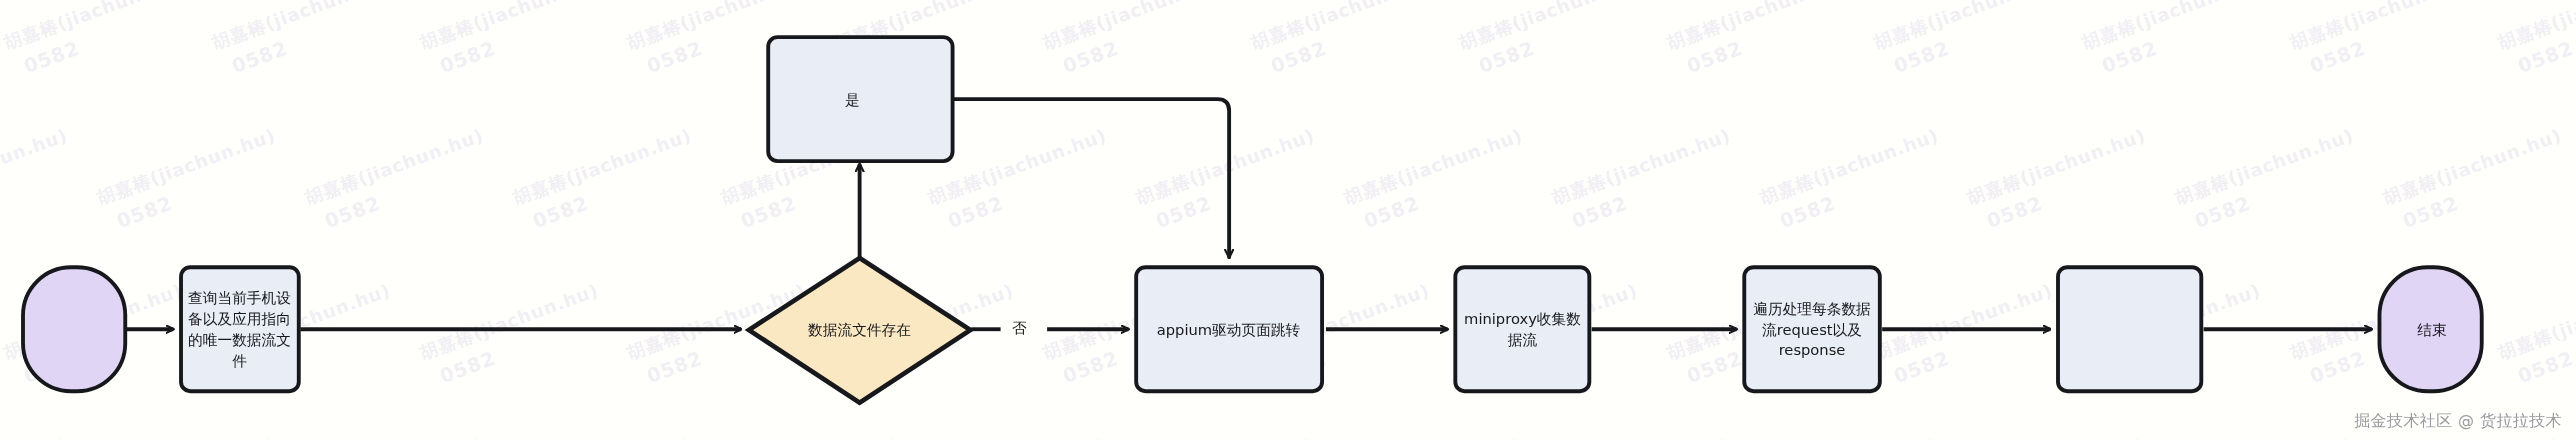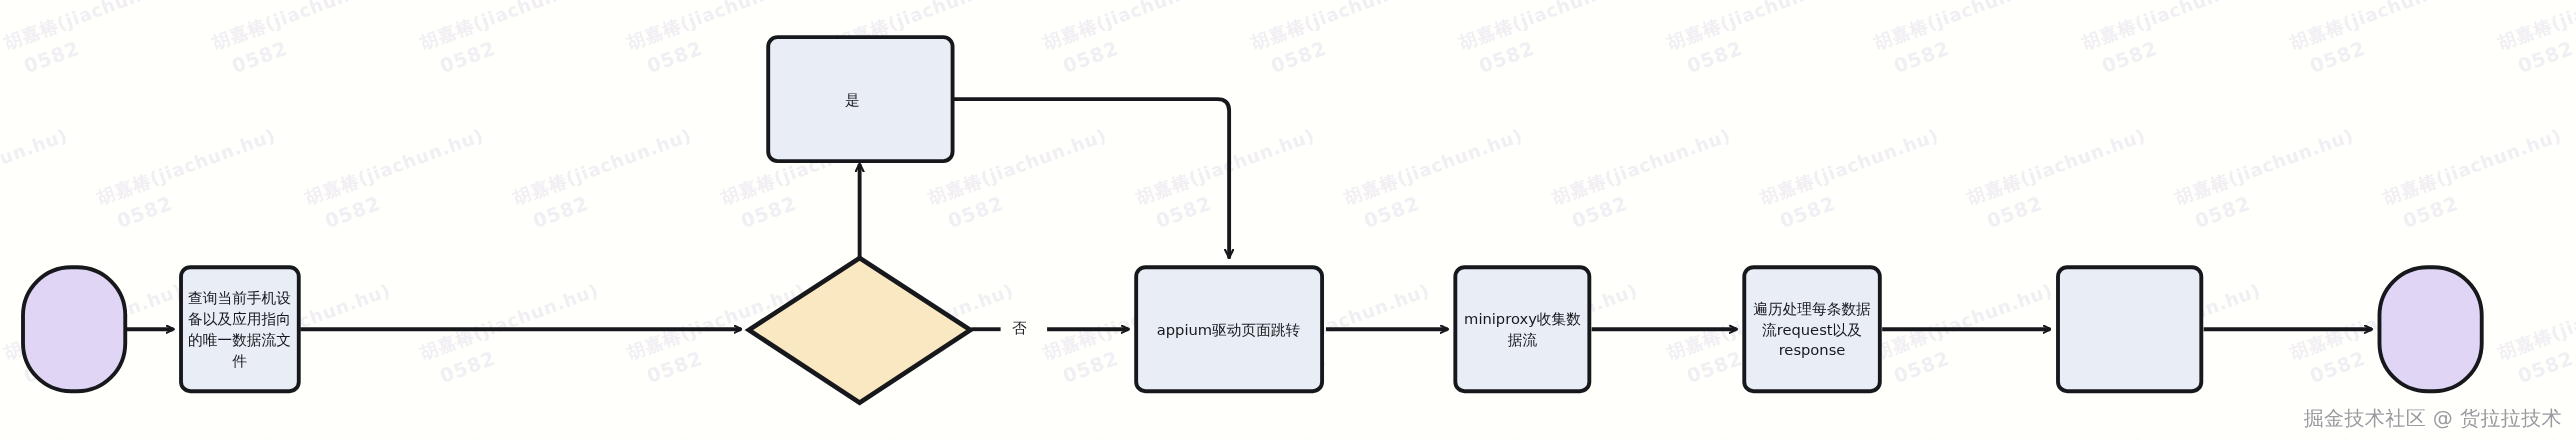--- a/index.html
+++ b/index.html
@@ -71,21 +71,21 @@
     font-family: "DejaVu Sans", "Liberation Sans", sans-serif;
     font-size: 14.7px;
     line-height: 1;
     pointer-events: none;
   }
   .credit {
     position: absolute;
     z-index: 4;
     color: #9a9aa0;
     font-family: "DejaVu Sans", "Liberation Sans", sans-serif;
-    font-size: 20px;
+    font-size: 16px;
     white-space: nowrap;
     letter-spacing: 0.4px;
   }
 </style>
 </head>
 <body>
 
 <div id="canvas" style="background: rgb(255, 255, 252);">
 
   <div id="watermark-layer">
@@ -193,29 +193,31 @@
 
       <rect x="2655" y="345" width="185" height="160" rx="12" ry="12" fill="#e9edf5" stroke="#17181c" stroke-width="5"></rect>
 
       <rect x="3070" y="345" width="132" height="160" rx="62" ry="62" fill="#e1d5f5" stroke="#17181c" stroke-width="5"></rect>
     </g>
   </svg>
 
 
   <div class="node-label" style="left:185px; top:268px; width:109px; height:124px;">查询当前手机设备以及应用指向的唯一数据流文件</div>
 
+  <div class="node-label" style="left:782px; top:258px; width:155px; height:145px;">数据流文件存在</div>
 
 
   <div class="node-label" style="left:1145px; top:268px; width:167px; height:124px;">appium驱动页面跳转</div>
 
   <div class="node-label" style="left:1460px; top:268px; width:125px; height:124px;">miniproxy收集数据流</div>
 
   <div class="node-label" style="left:1749px; top:268px; width:126px; height:124px;">遍历处理每条数据流request以及response</div>
 
 
+  <div class="node-label" style="left:2381px; top:268px; width:102px; height:124px;">结束</div>
 
   <div class="edge-label" style="left:845px; top:93px;">是</div>
 
   <div class="edge-label" style="left:1012px; top:321px;">否</div>
 
   <div class="credit" style="right:14px; bottom:7.8px;">掘金技术社区 @ 货拉拉技术</div>
 
 </div>
 
 

